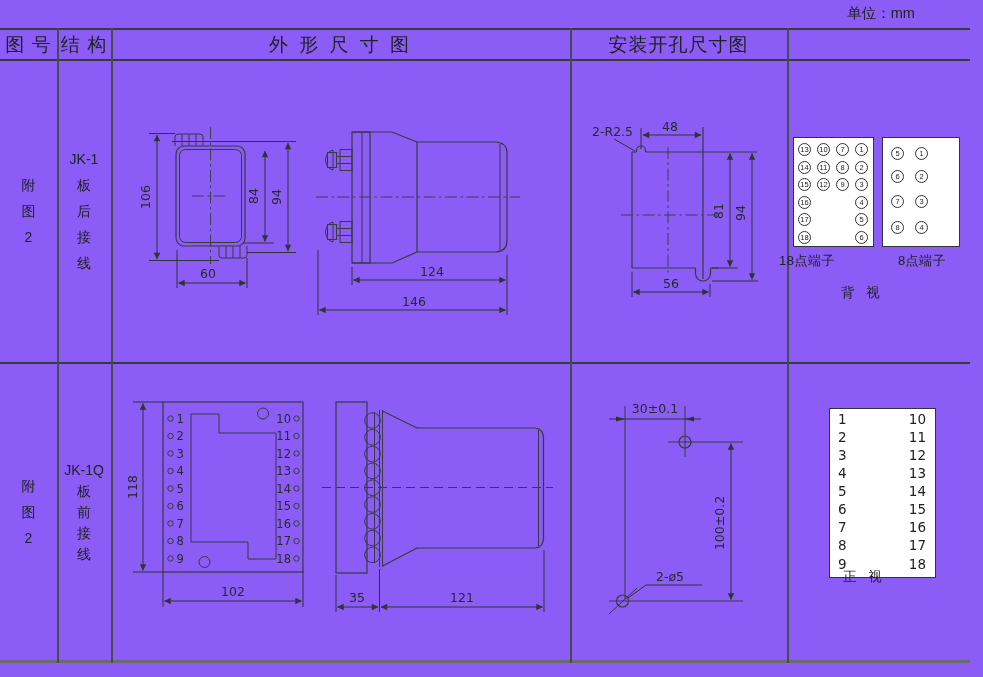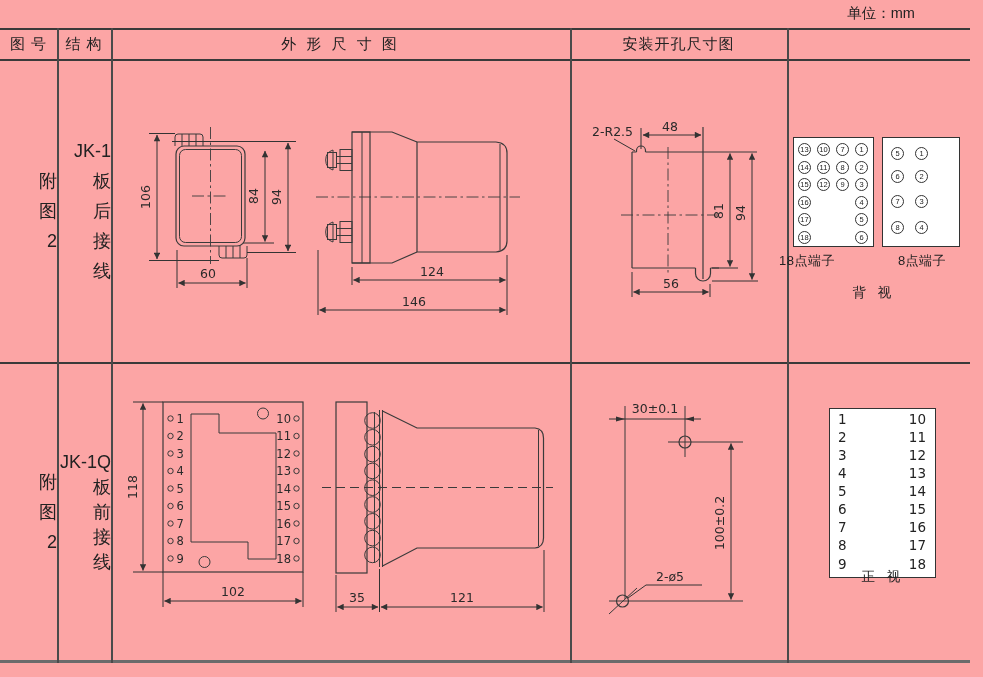--- a/index.html
+++ b/index.html
@@ -1,38 +1,38 @@
 <!DOCTYPE html>
 <html><head>
 <meta charset="utf-8">
 <style>
   *{box-sizing:border-box}
   html,body{margin:0;padding:0;background:#fff}
   body{font-family:"Liberation Sans","DejaVu Sans",sans-serif;color:#222}
-  .canvas{position:relative;width:983px;height:677px;background:#fca5a5;overflow:hidden}
+  .canvas{position:relative;width:983px;height:677px;background:#8b5cf6;overflow:hidden}
   .hl{position:absolute;background:#3a3a3a}
   .vl{position:absolute;background:#4a4a4a}
   .unit{position:absolute;left:811px;top:4px;width:140px;height:20px;font-size:14.5px;text-align:center}
-  .hdr{position:absolute;top:29px;height:31px;display:flex;align-items:center;justify-content:center;font-size:15px;letter-spacing:1px;white-space:pre}
-  .vstack{position:absolute;display:flex;flex-direction:column;align-items:flex-end;justify-content:center;font-size:18px}
+  .hdr{position:absolute;top:29px;height:31px;display:flex;align-items:center;justify-content:center;font-size:19px;letter-spacing:1px;white-space:pre}
+  .vstack{position:absolute;display:flex;flex-direction:column;align-items:center;justify-content:center;font-size:14px}
   .vstack div{line-height:1}
   svg{position:absolute;overflow:visible}
   .ln{stroke:#3a3a3a;stroke-width:1.2;fill:none}
   .thin{stroke-width:1}
   .cl{stroke:#3a3a3a;stroke-width:0.9;fill:none;stroke-dasharray:12 3.5 2.5 3.5}
   .dash{stroke:#3a3a3a;stroke-width:1;fill:none;stroke-dasharray:9 5}
   .dim{stroke:#333;stroke-width:1;fill:none}
   .dt{font-size:12.5px;fill:#2a2a2a;text-anchor:middle;font-family:"DejaVu Sans",sans-serif}
   .lbl{font-size:12.5px;fill:#2a2a2a;text-anchor:start;font-family:"DejaVu Sans",sans-serif}
   .tn{font-size:11.5px;fill:#2a2a2a;font-family:"DejaVu Sans",sans-serif}
   .tnr{text-anchor:end}
   .tbox{position:absolute;border:1.5px solid #333;background:#fff}
   .tc{position:absolute;width:13px;height:13px;border:1.2px solid #333;border-radius:50%;font-size:7.5px;display:flex;align-items:center;justify-content:center;line-height:1}
   .tlabel{position:absolute;font-size:13px;text-align:center;letter-spacing:0.5px}
-  .viewlabel{position:absolute;font-size:13.5px;text-align:center;letter-spacing:4px;white-space:pre}
+  .viewlabel{position:absolute;font-size:13.5px;letter-spacing:4px;white-space:pre}
   .numcol{position:absolute;display:flex;flex-direction:column;justify-content:space-between;font-size:13.5px;font-family:"DejaVu Sans",sans-serif}
   .numcol div{line-height:1}
 </style>
 </head>
 <body>
 
 <div class="canvas">
 
   <div class="unit">单位：mm</div>
 

